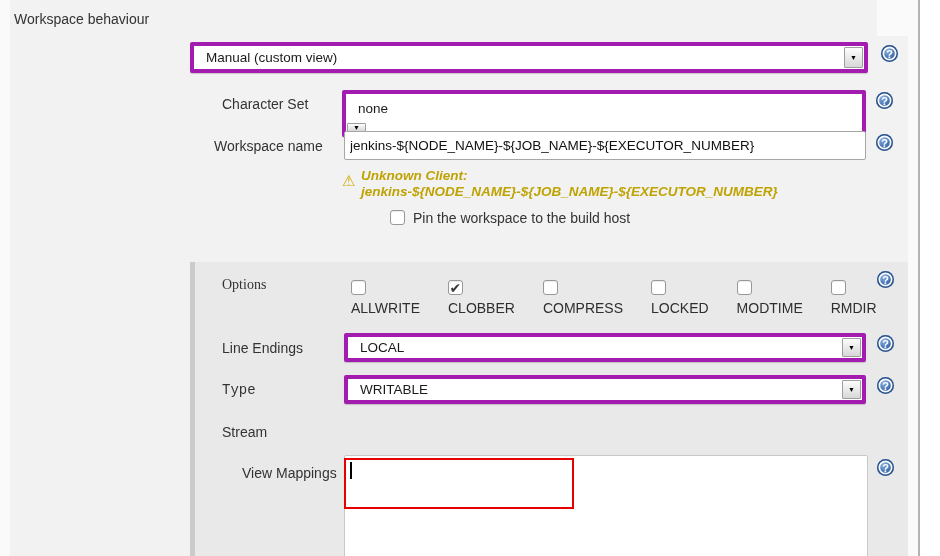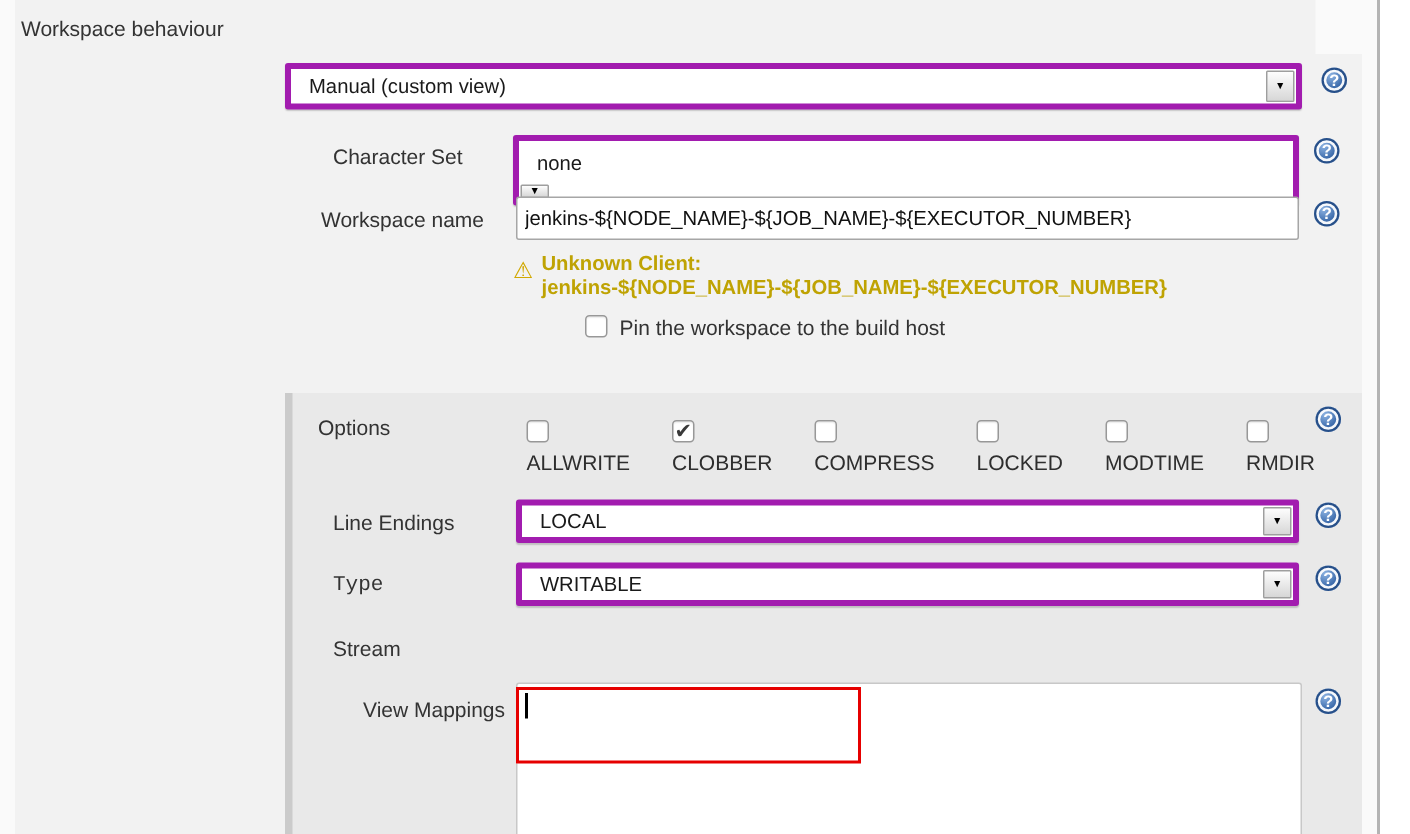--- a/index.html
+++ b/index.html
@@ -24,21 +24,21 @@
 
   .tinput{background:#fff;border:1px solid #a6a6a6;border-radius:2px;box-sizing:border-box;
           font-size:13.5px;color:#111;padding:0 5px;font-family:inherit;outline:none;}
 
   .help{width:17px;height:17px;border-radius:50%;display:flex;align-items:center;justify-content:center;
         font-size:11px;font-weight:bold;color:#fff;cursor:pointer;
         background:radial-gradient(circle at 38% 32%, #8db3e2 0%, #3a69aa 55%, #1f4d8c 100%);
         box-shadow:inset 0 0 0 1.5px #27508a, inset 0 0 0 3.2px rgba(255,255,255,.95);}
 
   .warn-icon{color:#d1a800;font-size:15px;line-height:15px;}
-  .warn-text{font-size:13.5px;font-weight:bold;color:#bfa303;line-height:16px;white-space:nowrap;}
+  .warn-text{font-size:13.5px;font-weight:bold;color:#bfa303;line-height:16px;white-space:nowrap;font-style:italic;}
 
   .cb{width:15px;height:15px;background:#fff;border:1px solid #989898;border-radius:3px;box-sizing:border-box;
       display:flex;align-items:center;justify-content:center;font-size:14px;font-weight:bold;color:#3a3a3a;
       box-shadow:inset 0 1px 1px rgba(0,0,0,.08);cursor:pointer;overflow:visible;}
   .pin-row{left:346px;top:210px;display:flex;align-items:flex-start;gap:8px;padding-left:44px;}
   .pin-row .lbl{position:static;}
 
   .options-section{left:190px;top:262px;width:718px;height:294px;background:#e9e9e9;
                    border-left:5px solid #cbcbcb;box-sizing:border-box;}
   .optgroup{left:351px;top:280px;display:flex;gap:28px;}
@@ -83,21 +83,21 @@
   <span class="abs warn-icon" style="left:342px;top:173px;">⚠</span>
   <span class="abs warn-text" style="left:361px;top:168px;">Unknown Client:</span>
   <span class="abs warn-text" style="left:361px;top:184px;">jenkins-${NODE_NAME}-${JOB_NAME}-${EXECUTOR_NUMBER}</span>
 
   <div class="abs pin-row">
     <span class="cb"></span>
     <span class="lbl">Pin the workspace to the build host</span>
   </div>
 
   <div class="abs options-section"></div>
-  <span class="abs lbl" style="left:212px;top:277px;">Options</span>
+  <span class="abs lbl" style="left:222px;top:277px;font-family:Liberation Serif, serif;">Options</span>
 
   <div class="abs optgroup">
     <div class="optcol">
       <span class="cb"></span>
       <span class="optlbl">ALLWRITE</span>
     </div>
     <div class="optcol">
       <span class="cb">✔</span>
       <span class="optlbl">CLOBBER</span>
     </div>

